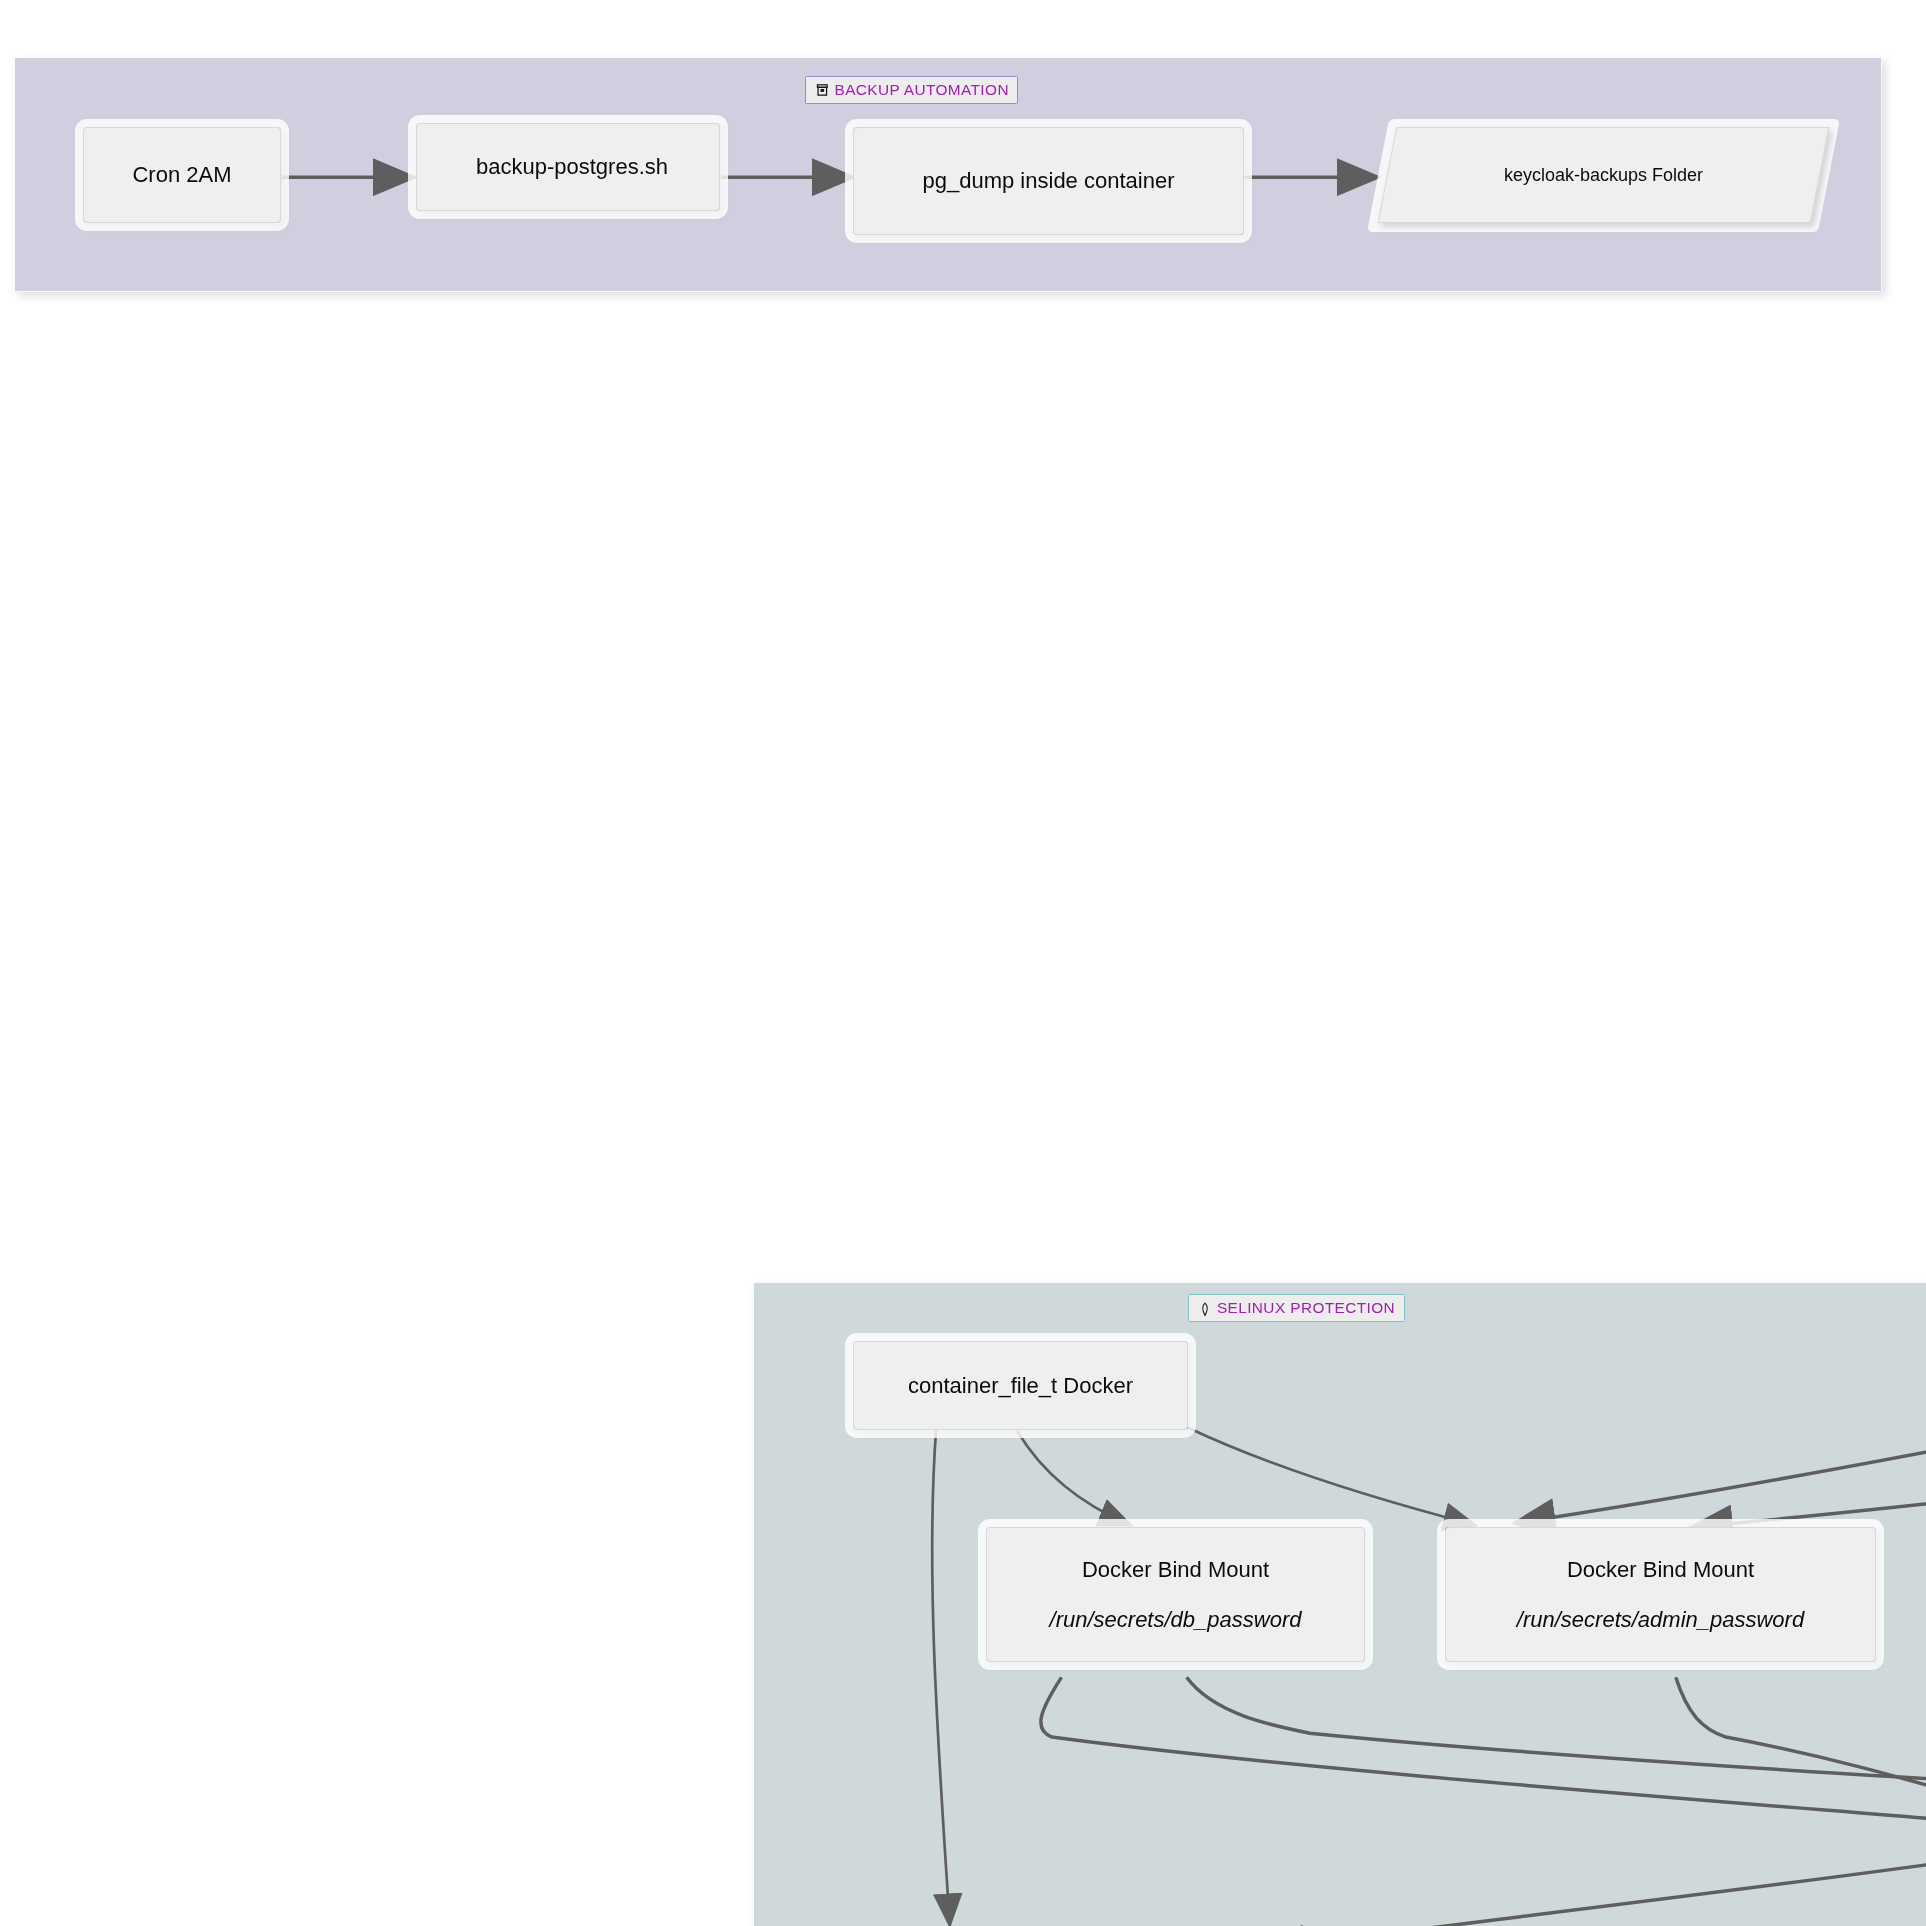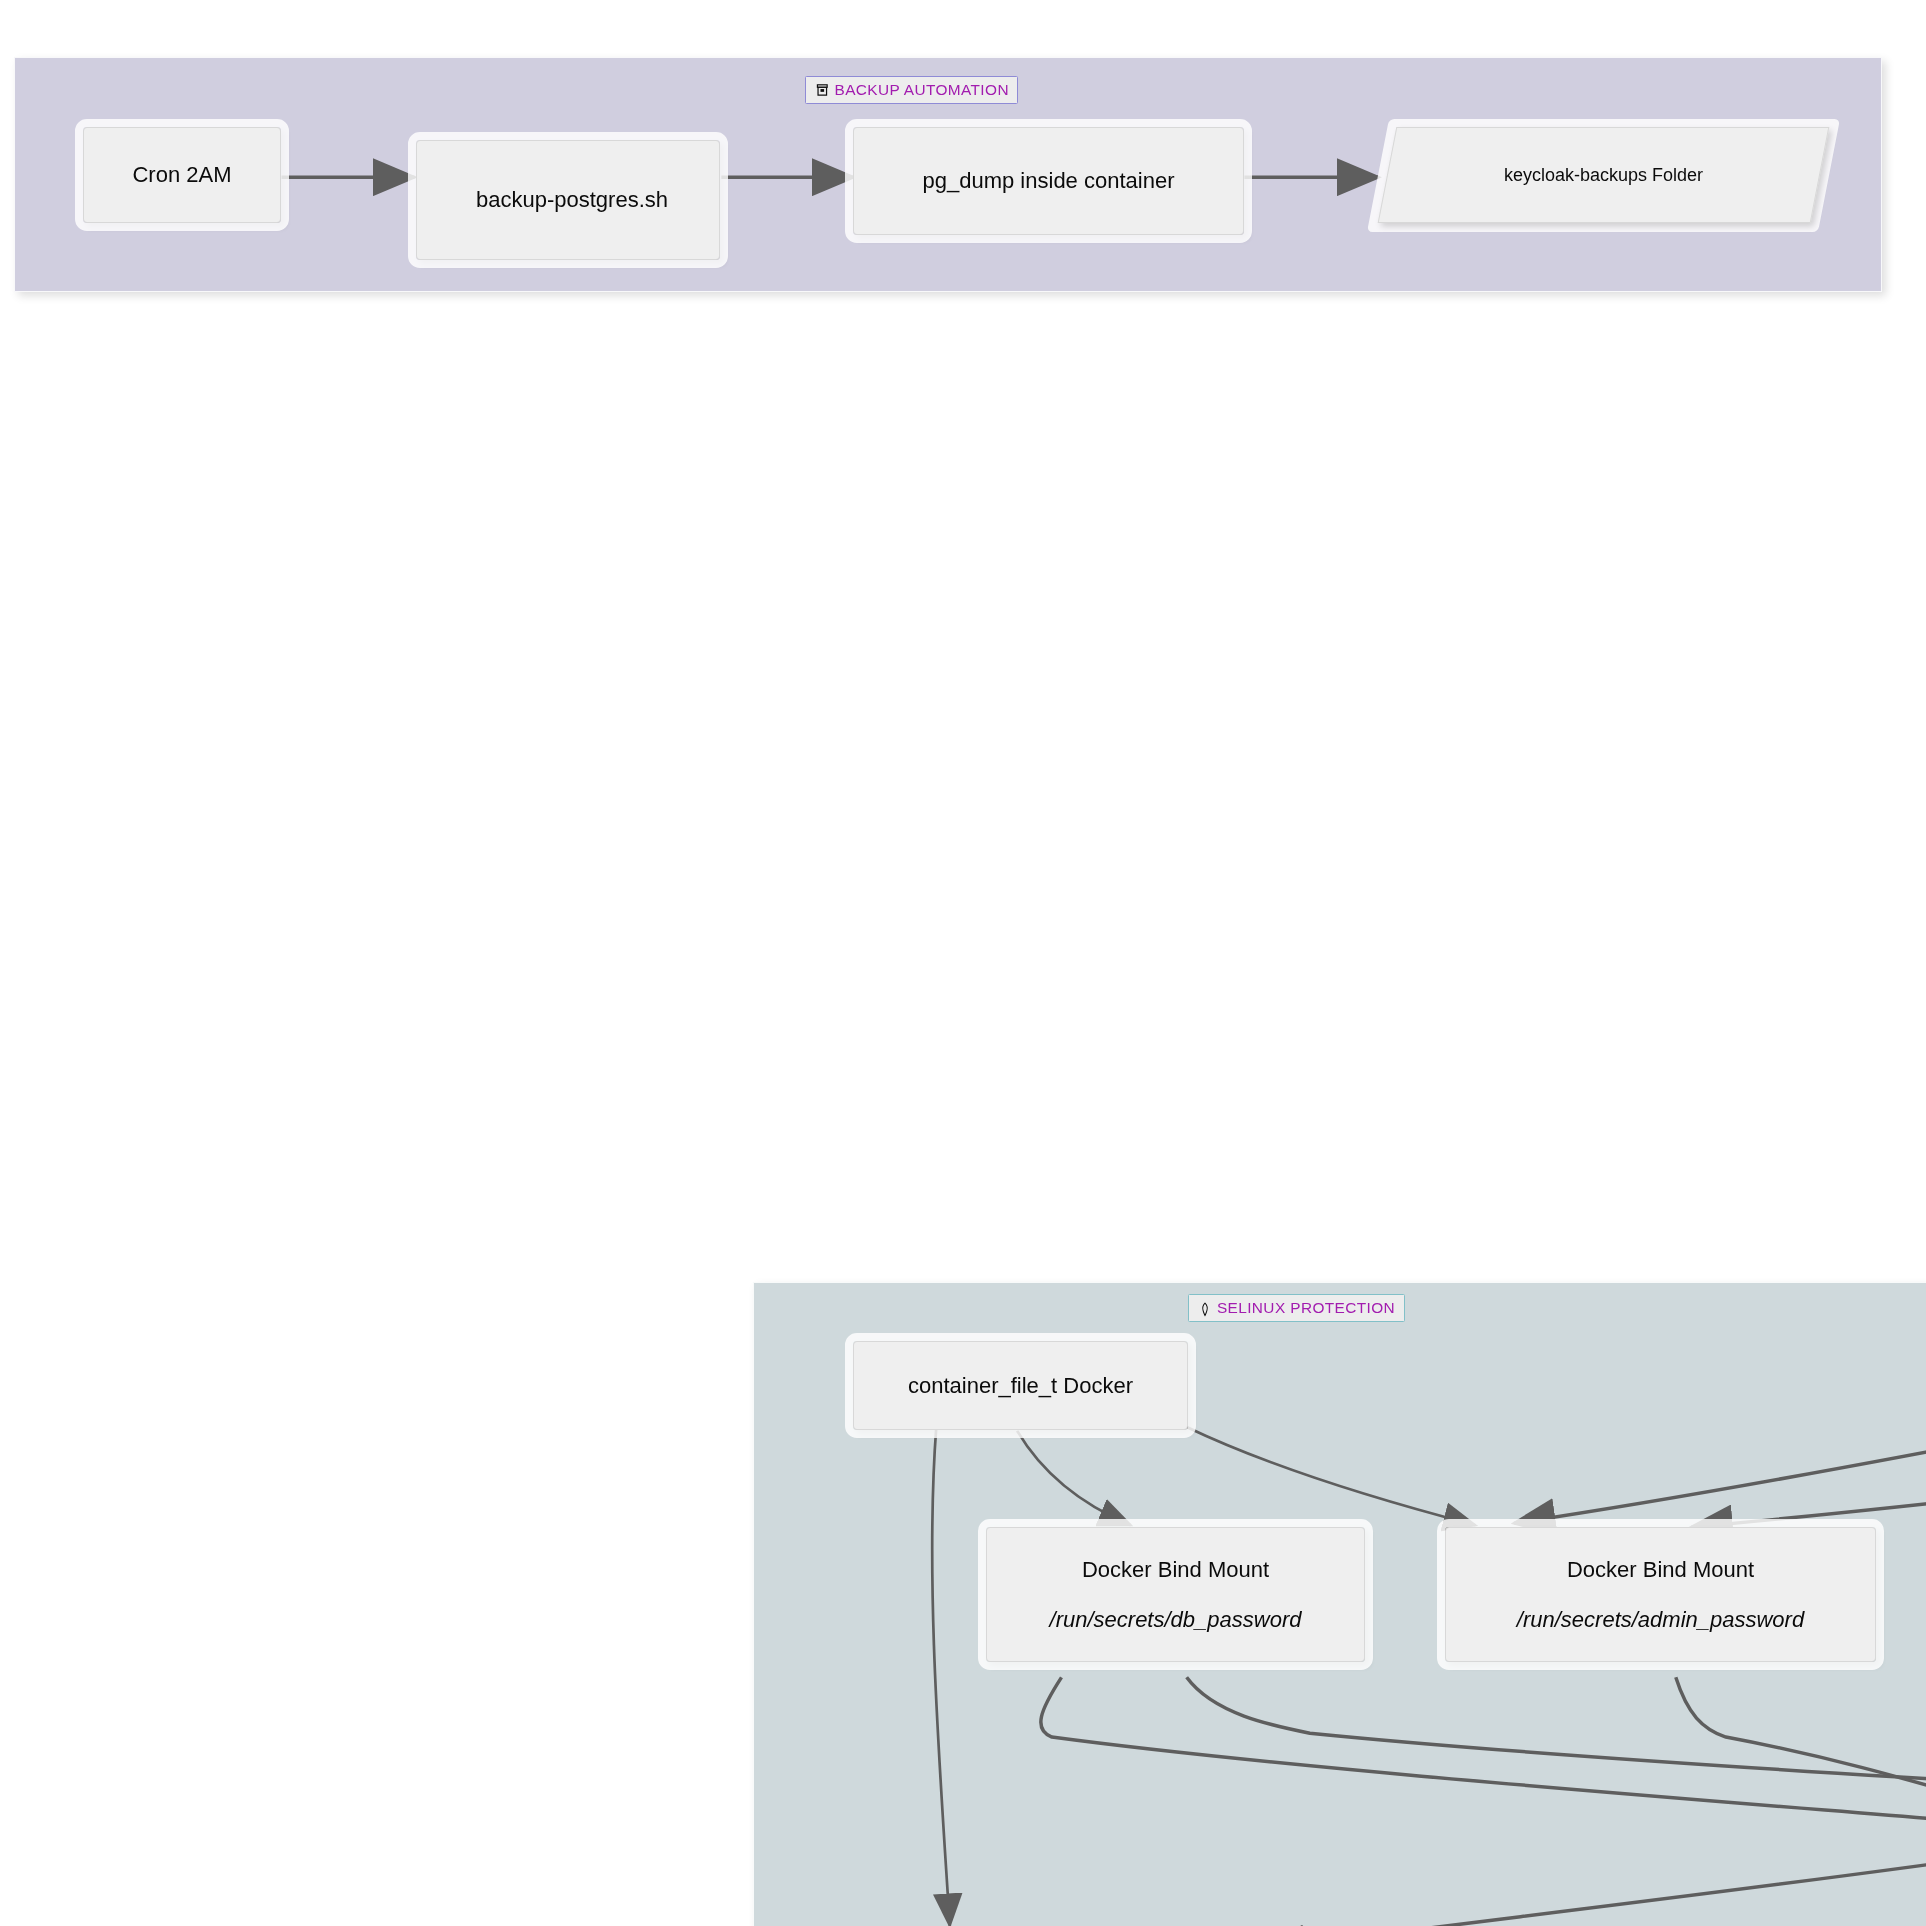--- a/index.html
+++ b/index.html
@@ -151,21 +151,21 @@
         <path d="M12 2 C16 6 17 10 15.5 15 C14.6 19 13 22 12 24 C11 22 9.4 19 8.5 15 C7 10 8 6 12 2 z"></path>
       </svg>
     </span>
     <span>SELINUX PROTECTION</span>
   </div>
 
   <div class="node rounded halo" style="left:83px;top:127px;width:198px;height:96px;">
     <span class="ln">Cron 2AM</span>
   </div>
 
-  <div class="node rounded halo" style="left:416px;top:140px;width:304px;height:120px;padding-left:8px;">
+  <div class="node rounded halo" style="left:416px;top:123px;width:304px;height:88px;padding-left:8px;">
     <span class="ln">backup-postgres.sh</span>
   </div>
 
   <div class="node rounded halo" style="left:853px;top:127px;width:391px;height:108px;">
     <span class="ln">pg_dump inside container</span>
   </div>
 
   <div class="skew-wrap halo" style="left:1387px;top:127px;width:433px;height:96px;">
     <div class="skew-bg"></div>
     <div class="skew-txt">

